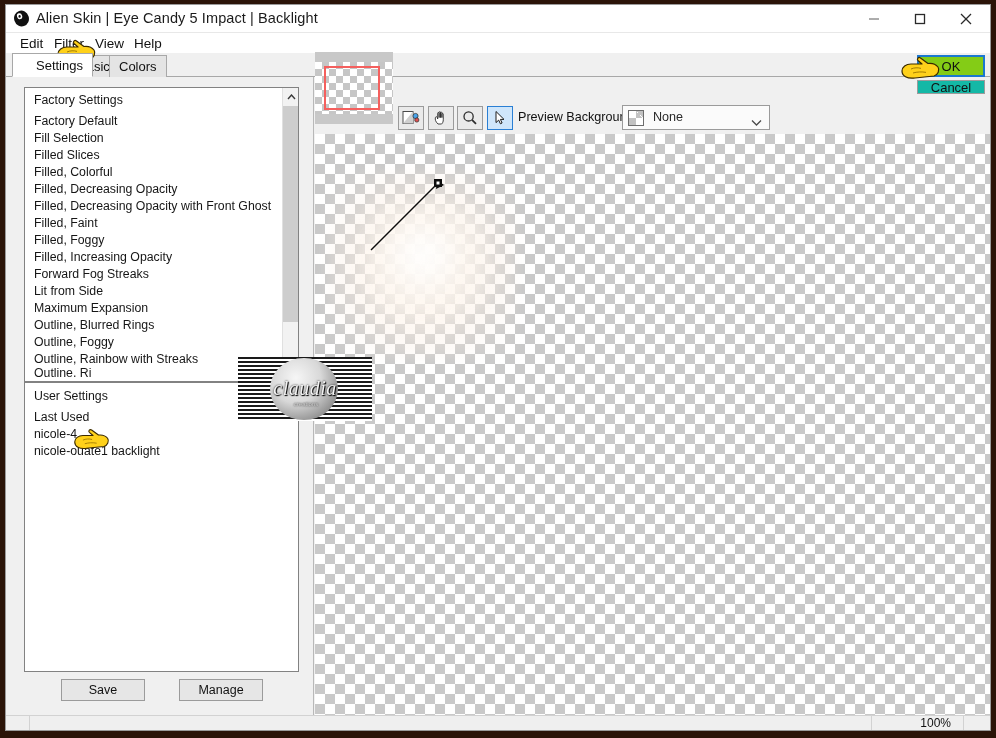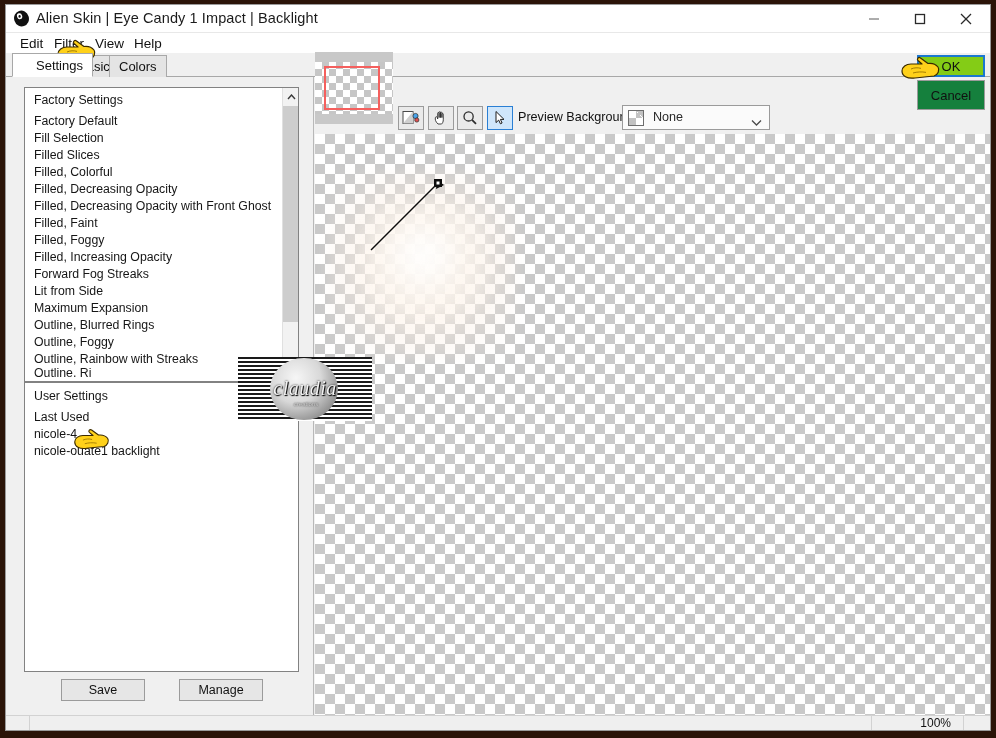--- a/index.html
+++ b/index.html
@@ -307,22 +307,22 @@
   #btn-ok {
     position: absolute; left: 911px; top: 50px;
     width: 68px; height: 22px;
     background: #84cc16;
     border: 2px solid #1b78d0;
     font-size: 13px; color: #111;
     display: flex; align-items: center; justify-content: center;
   }
   #btn-cancel {
     position: absolute; left: 911px; top: 75px;
-    width: 68px; height: 30px;
-    background: #15803d;
+    width: 68px; height: 14px;
+    background: #14b8a6;
     border: 1px solid #9b9b9b;
     font-size: 13px; color: #111;
     display: flex; align-items: center; justify-content: center;
   }
 
   
   #statusbar {
     position: absolute; left: 0; bottom: 0;
     width: 984px; height: 15px;
     background: #efefef;
@@ -351,21 +351,21 @@
 <div id="window">
 
   <div id="titlebar">
     <span id="title-icon">
       <svg width="17" height="17" viewBox="0 0 17 17">
         <ellipse cx="8.5" cy="8.5" rx="7.4" ry="8" fill="#111" transform="rotate(-18 8.5 8.5)"></ellipse>
         <ellipse cx="6.6" cy="6.2" rx="2.6" ry="3" fill="#fff" transform="rotate(-18 6.6 6.2)"></ellipse>
         <ellipse cx="6.6" cy="6.4" rx="1.1" ry="1.3" fill="#111"></ellipse>
       </svg>
     </span>
-    <span id="title-text">Alien Skin | Eye Candy 1 Impact | Backlight</span>
+    <span id="title-text">Alien Skin | Eye Candy 5 Impact | Backlight</span>
 
     <span class="wbtn" id="btn-min">
       <svg width="12" height="12" viewBox="0 0 12 12">
         <line x1="1" y1="6" x2="11" y2="6" stroke="#5a5a5a" stroke-width="1"></line>
       </svg>
     </span>
     <span class="wbtn" id="btn-max">
       <svg width="12" height="12" viewBox="0 0 12 12">
         <rect x="1.5" y="1.5" width="9" height="9" fill="none" stroke="#2a2a2a" stroke-width="1.3"></rect>
       </svg>

